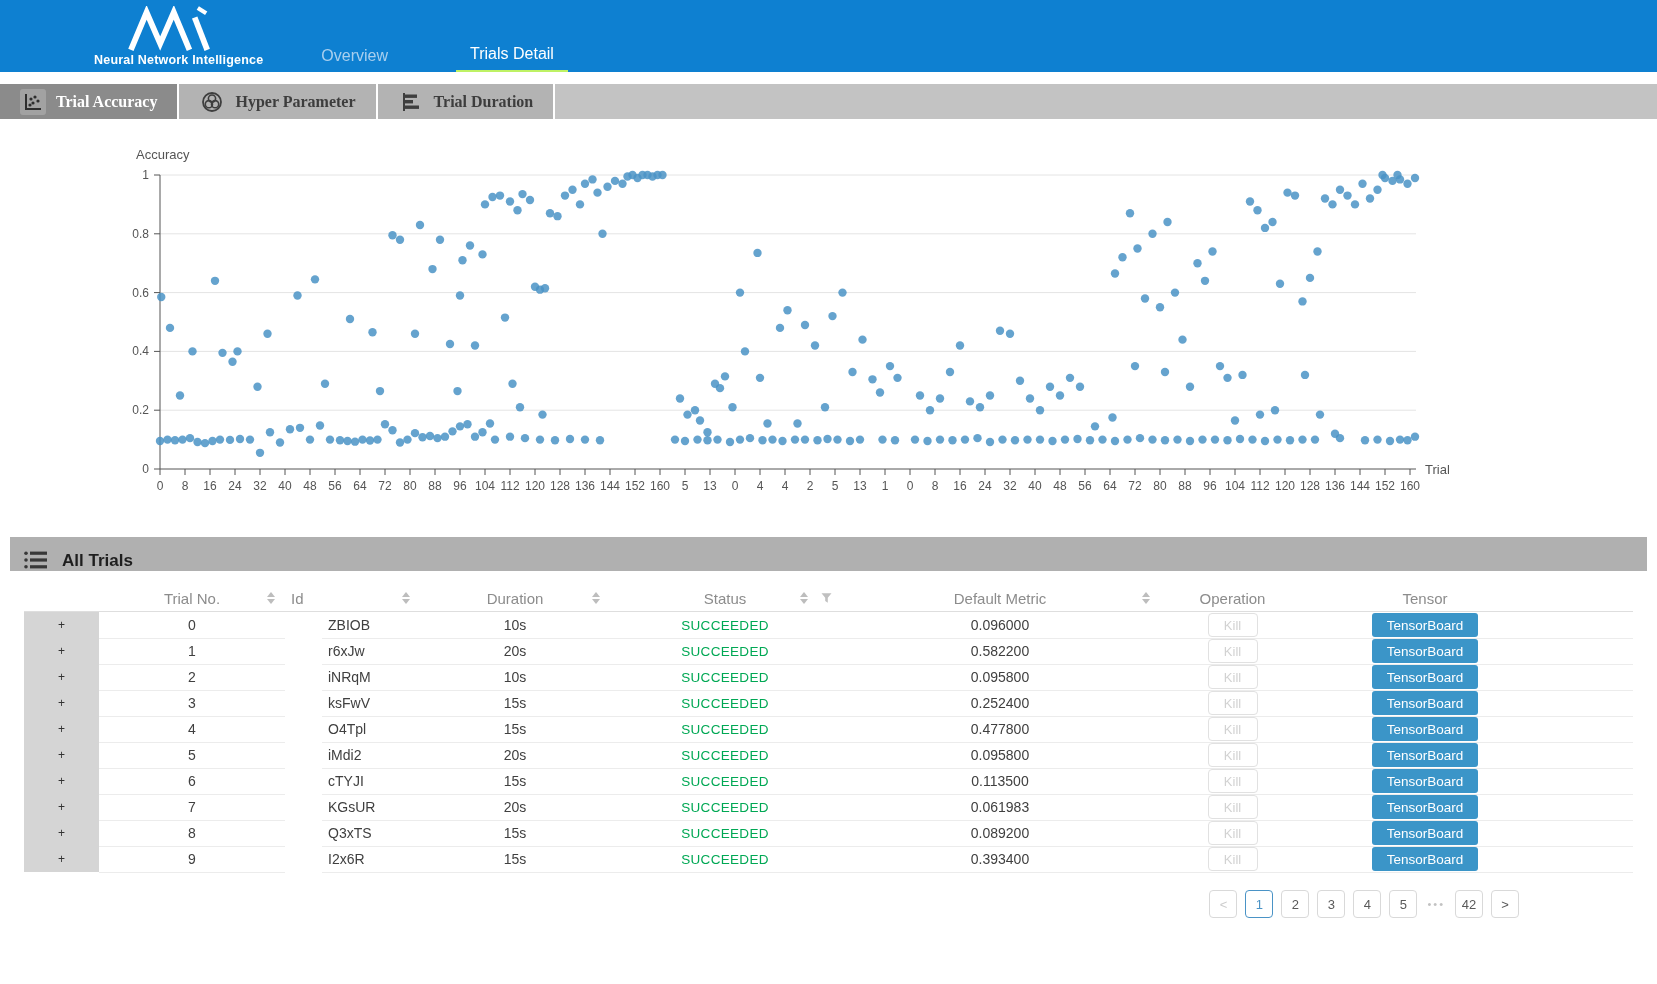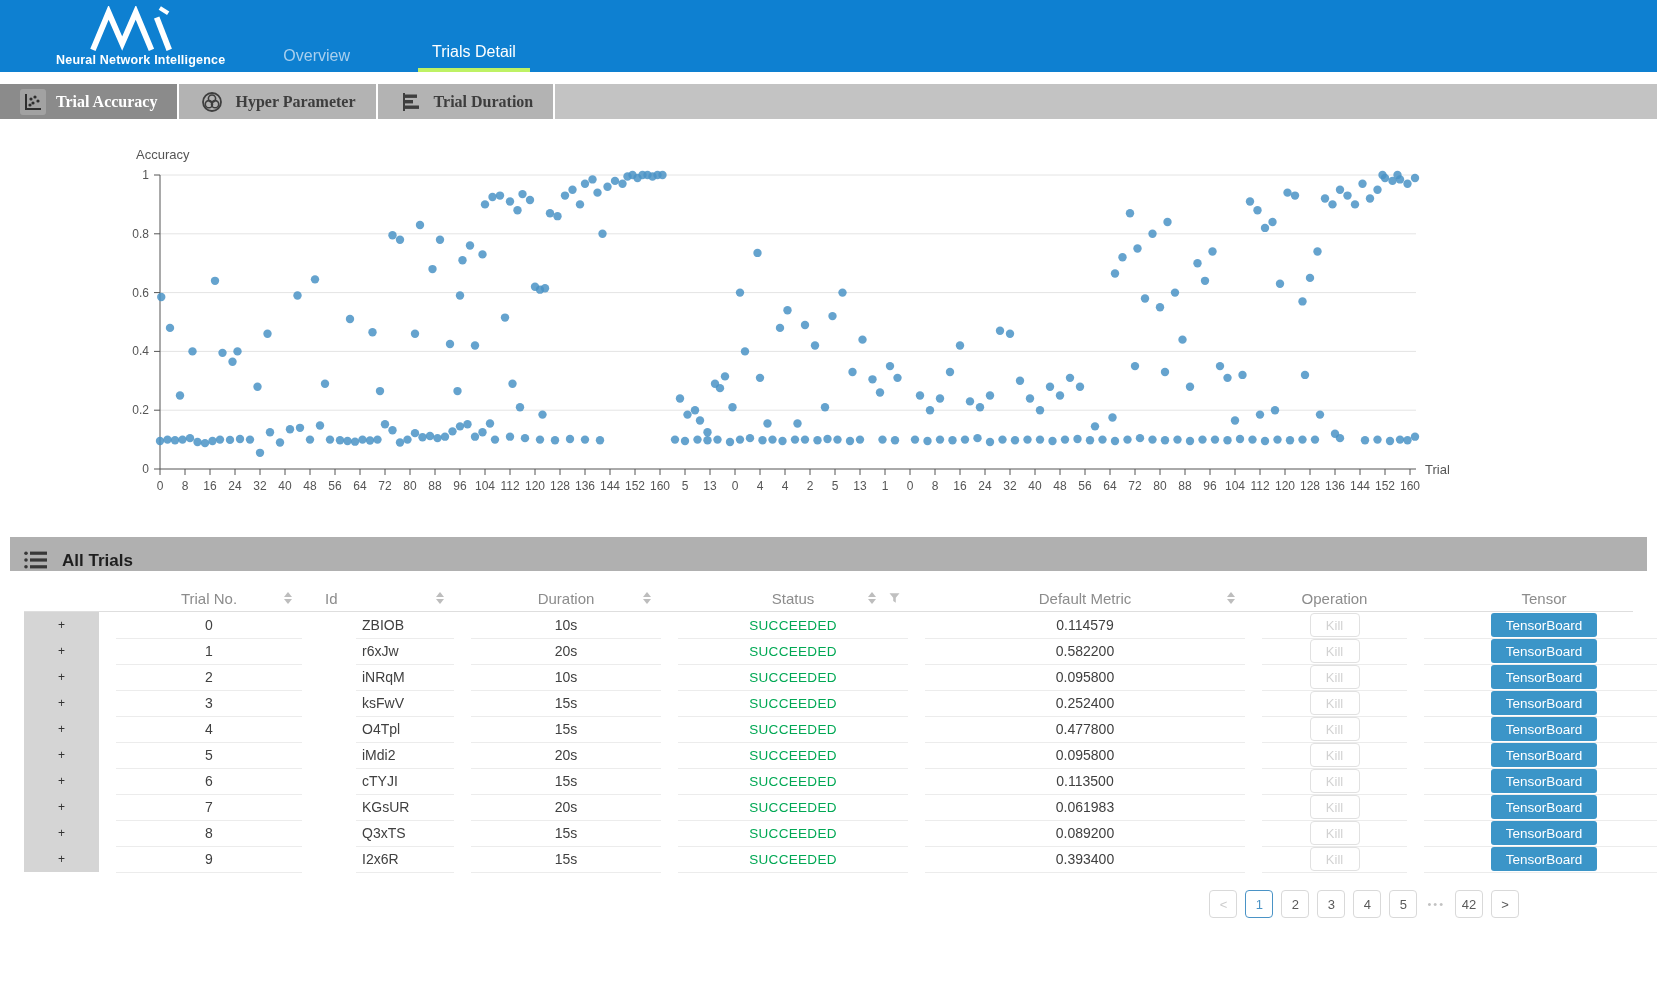--- a/index.html
+++ b/index.html
@@ -1,43 +1,43 @@
 <!DOCTYPE html>
 <html style="--c-header: #0e80d1; --c-navdim: #a9cfee; --c-ok: #00a854; --c-tb: #3b95c8; --c-pgact: #4a93c6;"><head>
 <meta charset="utf-8">
 <style>
   html,body{margin:0;padding:0;}
   body{width:1657px;height:984px;background:#fff;font-family:"Liberation Sans",sans-serif;overflow:hidden;}
 
   
   .header{height:72px;background:var(--c-header,#0e80d1);display:flex;align-items:center;}
-  .logo{margin-left:56px;display:flex;flex-direction:column;align-items:center;}
+  .logo{margin-left:94px;display:flex;flex-direction:column;align-items:center;}
   .logo-sub{color:#fff;font-size:12.5px;font-weight:bold;margin-top:1px;letter-spacing:.2px;}
   .nav{display:flex;margin-left:44px;gap:54px;align-items:flex-end;height:100%;box-sizing:border-box;}
   .nav-tab{font-size:16px;color:var(--c-navdim,#a9cfee);cursor:pointer;padding:0 14px 7px;}
-  .nav-tab.active{color:#fff;border-bottom:4px solid #bef264;}
+  .nav-tab.active{color:#fff;border-bottom:2px solid #bef264;}
 
   
   .toolbar{margin-top:12px;height:35px;background:#c3c3c3;display:flex;}
   .tool-tab{display:flex;align-items:center;gap:10px;padding:0 20px;background:#b3b3b3;border-right:2px solid #fff;font-size:16px;font-weight:bold;color:#3d3d3d;cursor:pointer;font-family:Liberation Serif, serif;}
   .tool-tab.active{background:#8b8b8b;color:#fff;}
   .iconbox{width:26px;height:26px;display:flex;align-items:center;justify-content:center;border-radius:3px;}
   .tool-tab.active .iconbox{background:#a2a2a2;}
 
   
   .chart-wrap{height:415px;position:relative;background:#fff;}
   .chart-wrap svg{position:absolute;left:0;top:0;}
 
   
   .alltrials{margin:3px 10px 0;height:34px;background:#b0b0b0;display:flex;align-items:flex-end;gap:13px;padding-left:13px;}
   .alltrials-title{font-size:17px;font-weight:bold;color:#1e1e1e;}
 
   
   .table{margin:14px 24px 0;}
-  .grid{display:grid;grid-template-columns:75px 186px 135px 190px 230px 320px 145px 240px 1fr;gap:17px;}
+  .grid{display:grid;grid-template-columns:75px 186px 135px 190px 230px 320px 145px 240px 1fr;}
   .thead{height:26px;align-items:center;border-bottom:1px solid #dedede;color:#8c8c8c;font-size:15px;}
   .th{position:relative;text-align:center;}
   .th.left{text-align:left;padding-left:6px;}
   .sort{position:absolute;right:10px;top:50%;transform:translateY(-50%);display:flex;flex-direction:column;gap:2px;}
   .sort.shift{right:32px;}
   .car-up{width:0;height:0;border-left:4px solid transparent;border-right:4px solid transparent;border-bottom:5px solid #bdbdbd;}
   .car-dn{width:0;height:0;border-left:4px solid transparent;border-right:4px solid transparent;border-top:5px solid #bdbdbd;}
   .filter{position:absolute;right:8px;top:50%;transform:translateY(-50%);}
   .trow{height:26px;}
   .cell{height:100%;border-bottom:1px solid #ececec;display:flex;align-items:center;justify-content:center;font-size:14px;color:#404040;}
@@ -570,21 +570,21 @@
     </div>
     <div class="th"></div>
   </div>
   <div id="tbody">
       <div class="grid trow">
         <div class="cell expander">+</div>
         <div class="cell">0</div>
         <div class="cell left">ZBIOB</div>
         <div class="cell">10s</div>
         <div class="cell status">SUCCEEDED</div>
-        <div class="cell">0.114579</div>
+        <div class="cell">0.096000</div>
         <div class="cell">
           <div class="kill-btn">Kill</div>
         </div>
         <div class="cell">
           <div class="tb-btn">TensorBoard</div>
         </div>
         <div class="cell"></div>
       </div>
       <div class="grid trow">
         <div class="cell expander">+</div>

